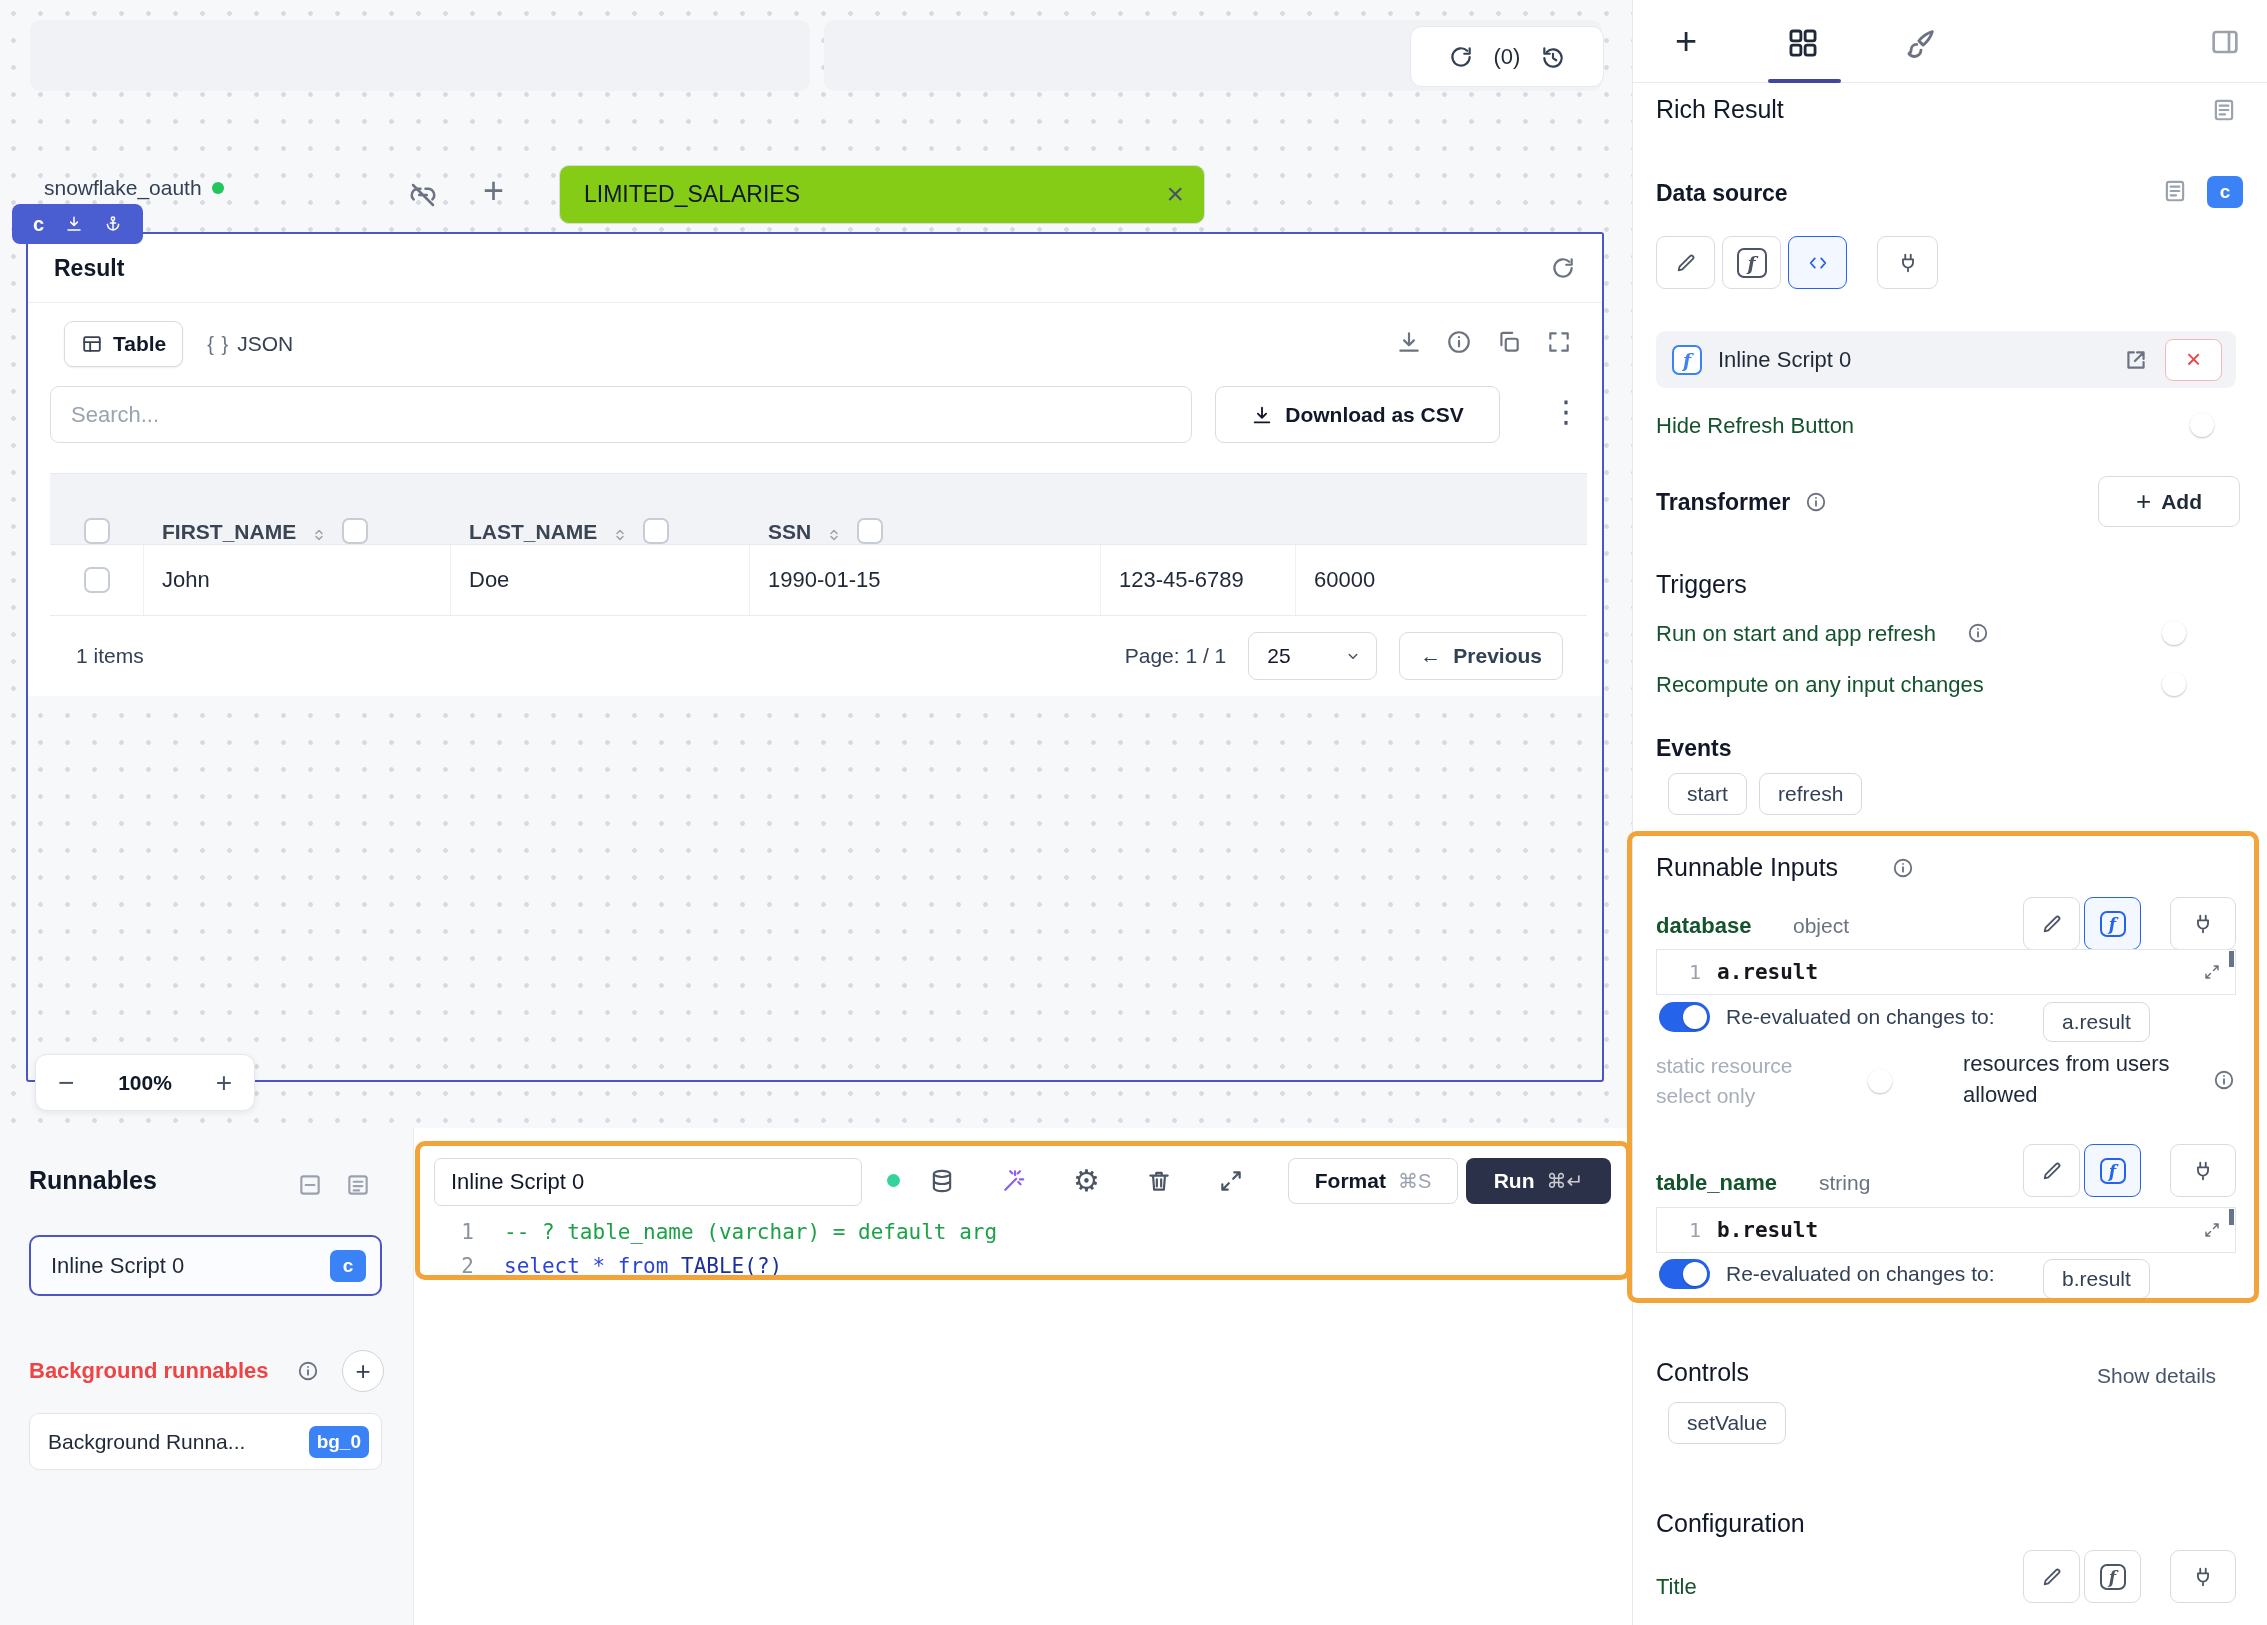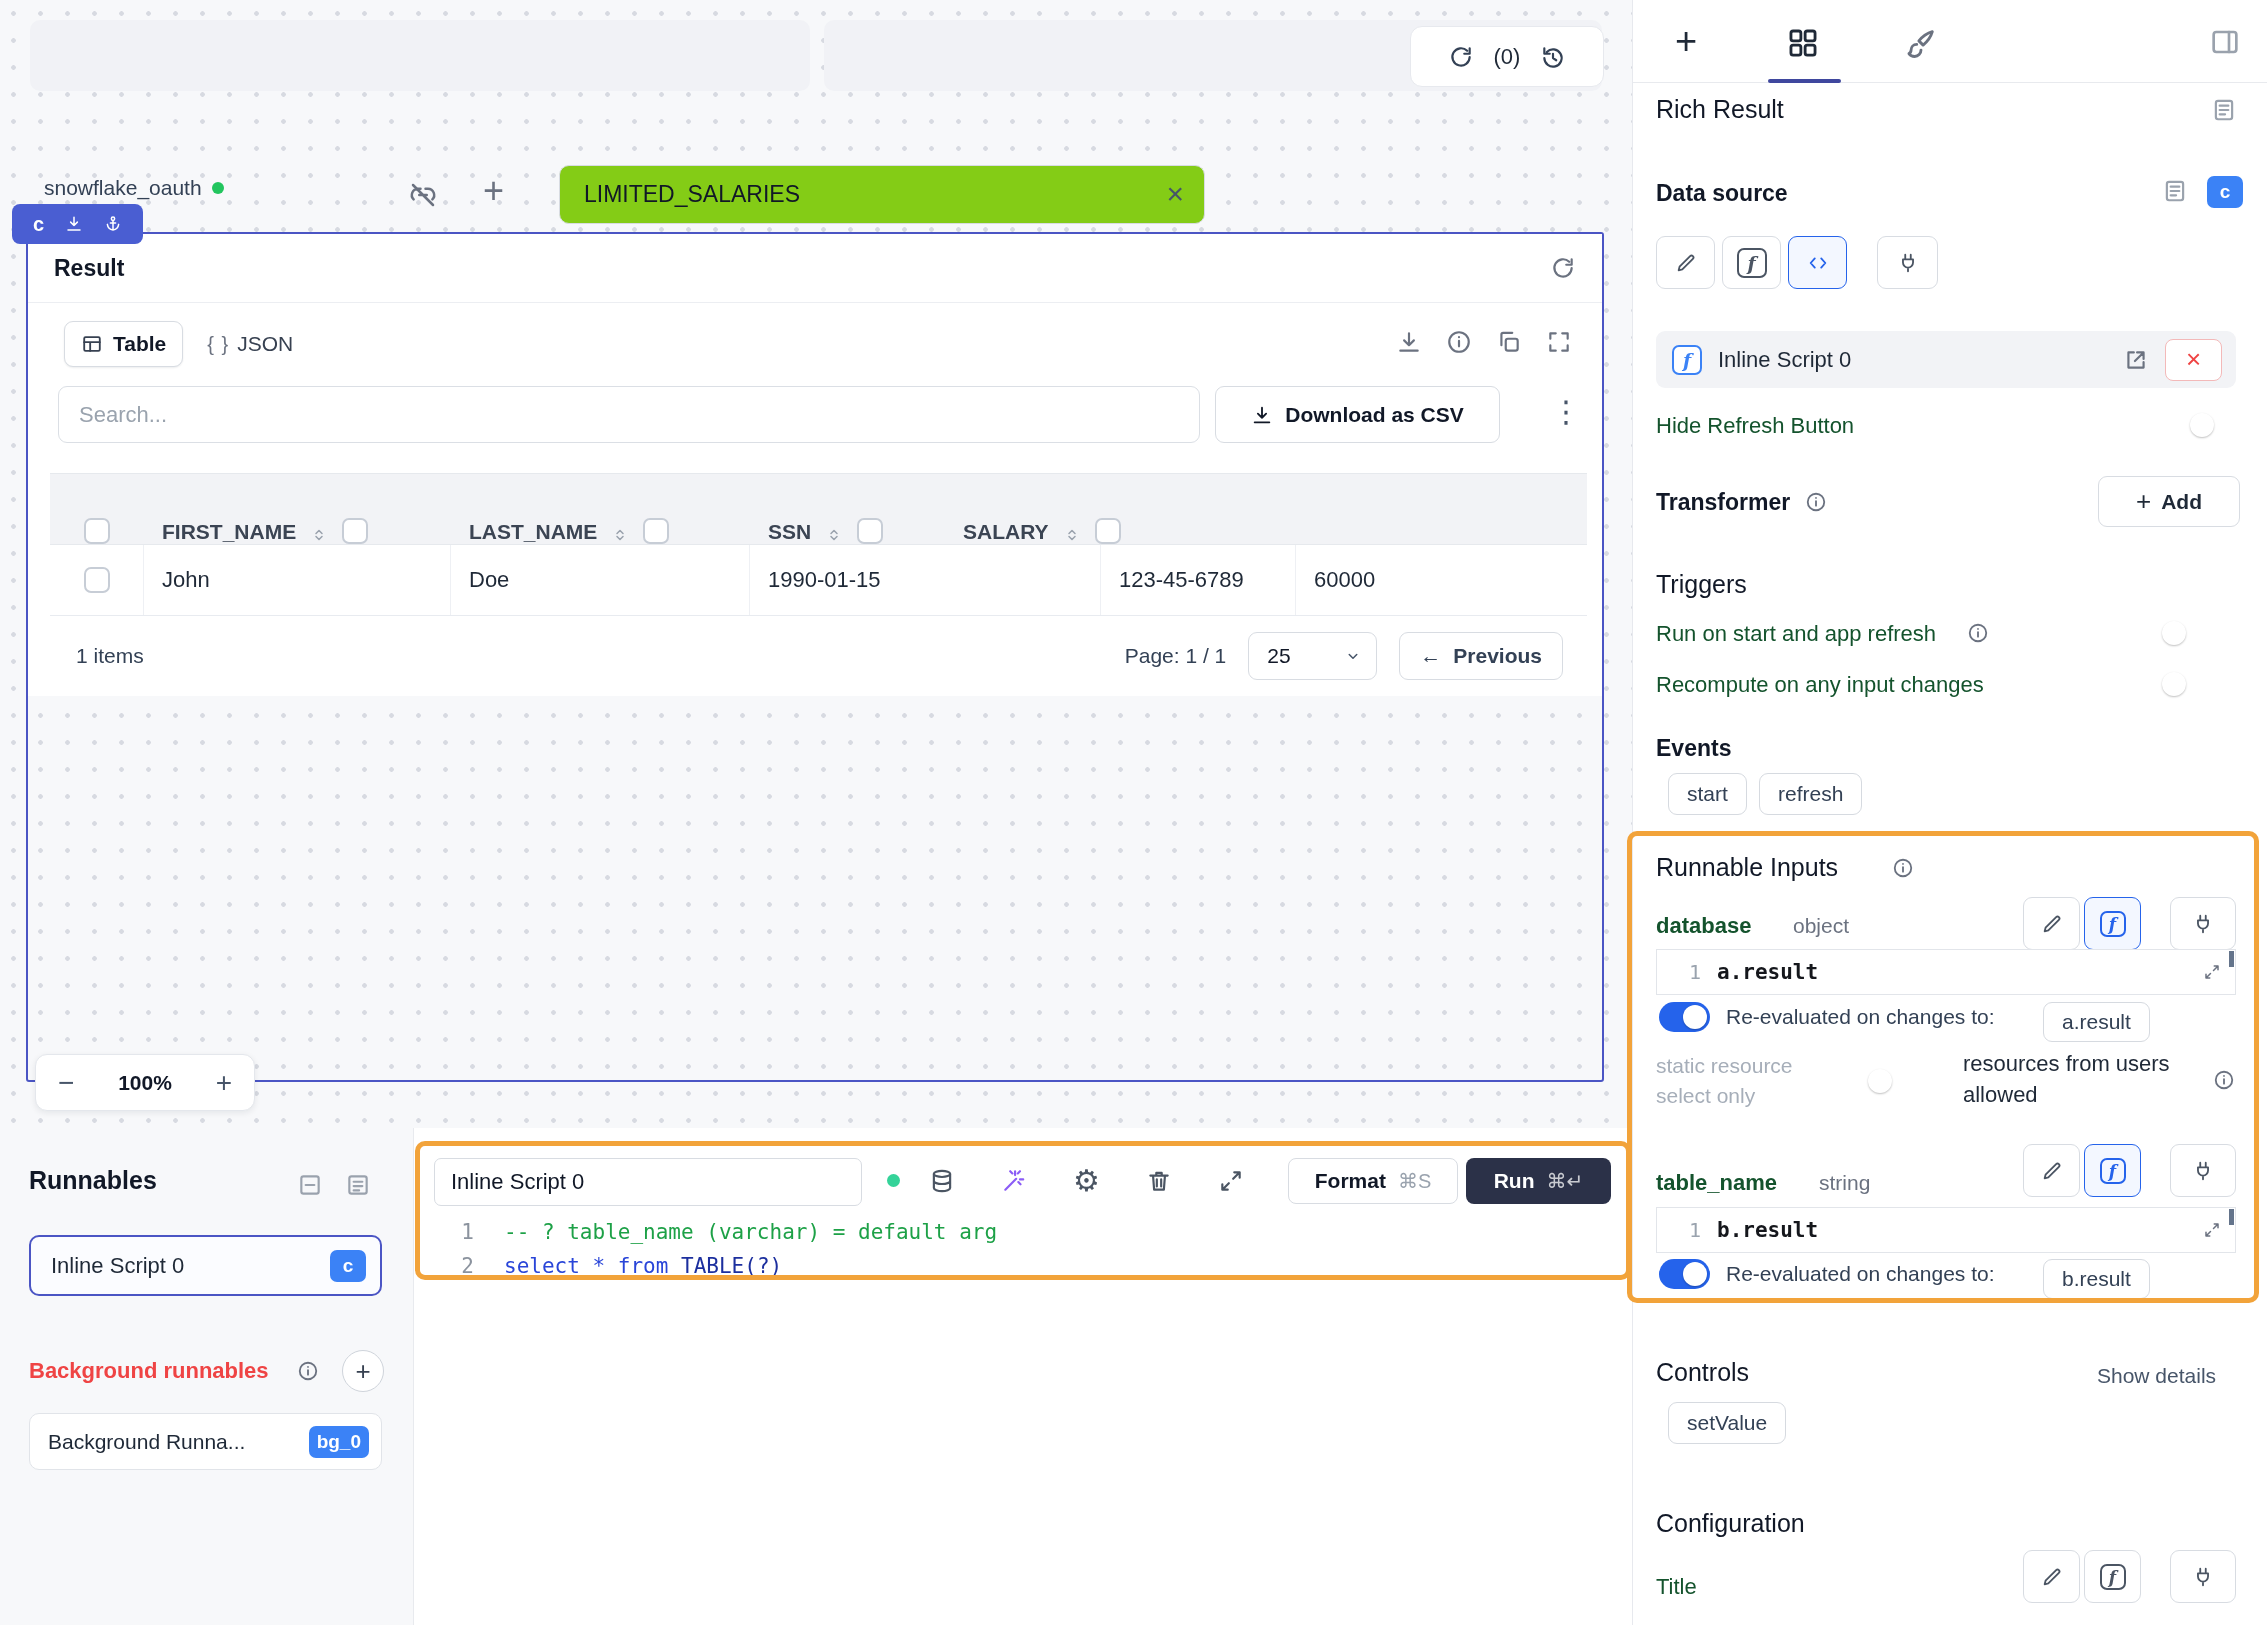--- a/index.html
+++ b/index.html
@@ -36,21 +36,21 @@
   .phead{position:absolute;left:0;top:0;right:0;height:69px;border-bottom:1px solid #eceef2;
         display:flex;align-items:center;justify-content:space-between;padding:0 26px;box-sizing:border-box;}
   .phead .t{font-size:23px;font-weight:bold;color:#111827;}
   .tabs{position:absolute;top:87px;left:36px;display:flex;align-items:center;gap:14px;}
   .tabbtn{height:44px;display:flex;align-items:center;gap:10px;padding:0 16px;background:#fff;
         border:1px solid #d8dce2;border-radius:9px;box-shadow:0 1px 2px rgba(16,24,40,.08);
         font-size:21px;font-weight:bold;color:#111827;}
   .tabjson{height:44px;display:flex;align-items:center;gap:8px;padding:0 10px;font-size:21px;color:#374151;}
   .braces{font-size:20px;color:#6b7280;letter-spacing:1px;}
   .picons{position:absolute;top:95px;right:30px;display:flex;gap:24px;color:#6b7280;}
-  .searchrow{position:absolute;top:152px;left:22px;margin-left:8px;}
+  .searchrow{position:absolute;top:152px;left:22px;}
   .searchrow input{width:1142px;height:57px;border:1px solid #dbdfe5;border-radius:9px;box-sizing:border-box;
         font-family:"Liberation Sans",sans-serif;font-size:22px;color:#111827;padding:0 20px;outline:none;background:#fff;}
   .searchrow input::placeholder{color:#9aa3ae;}
   .csvbtn{position:absolute;top:152px;left:1187px;width:285px;height:57px;background:#fff;border:1px solid #d8dce2;
         border-radius:9px;display:flex;align-items:center;justify-content:center;gap:12px;
         font-size:21px;font-weight:bold;color:#111827;box-sizing:border-box;}
   .kebab{position:absolute;top:160px;left:1523px;font-size:30px;color:#475569;}
   .thead{position:absolute;top:239px;left:22px;width:1537px;height:72px;background:#f2f3f6;
         border-top:1px solid #e6e9ed;border-bottom:1px solid #e6e9ed;display:flex;box-sizing:border-box;}
   .th{display:flex;align-items:flex-end;gap:14px;padding-left:18px;box-sizing:border-box;}
@@ -280,27 +280,20 @@
             </svg>
           <span class="cb"></span>
         </div>
         <div class="th" style="width:195px">
           <span class="thl">SSN</span>
           <svg class="ic18" style="color:#9aa2ad" viewBox="0 0 24 24">
               <path d="M8 10l4-4 4 4M8 14l4 4 4-4"></path>
             </svg>
           <span class="cb"></span>
         </div>
-        <div class="th" style="width:290px">
-          <span class="thl">SALARY</span>
-          <svg class="ic18" style="color:#9aa2ad" viewBox="0 0 24 24">
-              <path d="M8 10l4-4 4 4M8 14l4 4 4-4"></path>
-            </svg>
-          <span class="cb"></span>
-        </div>
       </div>
 
       <div class="trow">
         <div class="td first" style="width:94px">
             <span class="cb"></span>
           </div>
         <div class="td" style="width:307px">John</div>
         <div class="td" style="width:299px">Doe</div>
         <div class="td" style="width:351px">1990-01-15</div>
         <div class="td" style="width:195px">123-45-6789</div>

